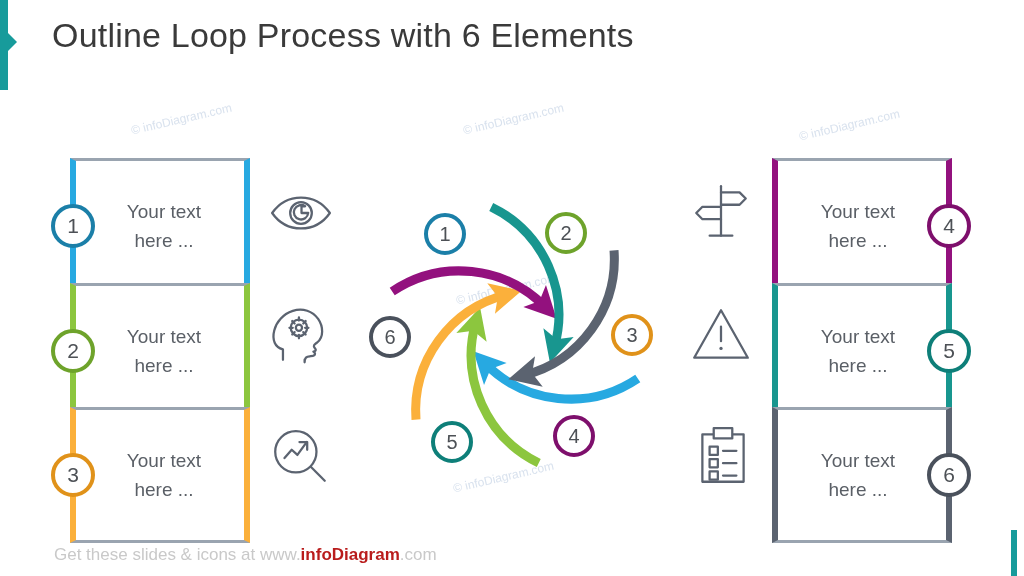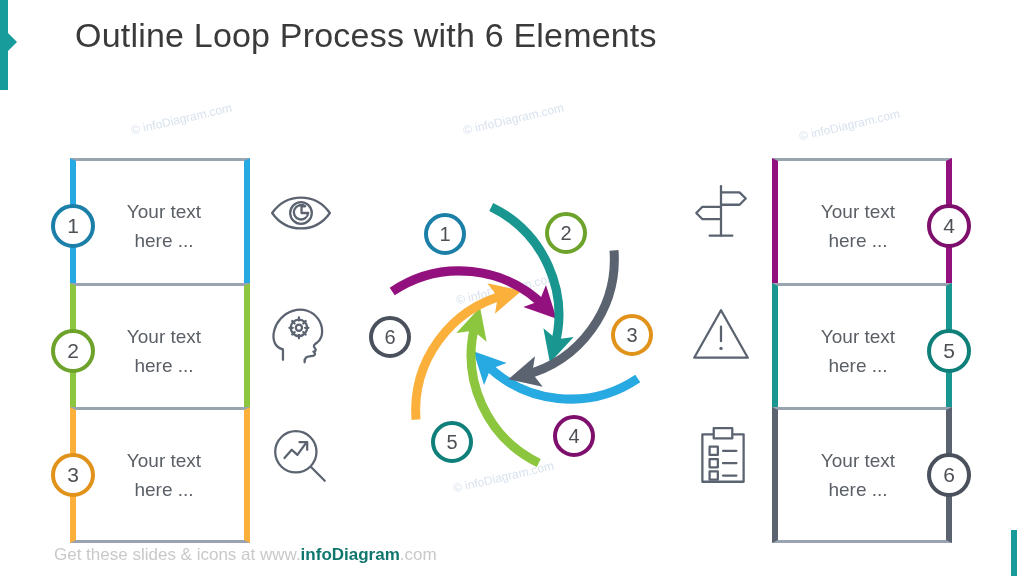--- a/index.html
+++ b/index.html
@@ -28,29 +28,28 @@
     position:absolute;right:7px;bottom:0;width:6px;height:46px;
     background:#179b9b;
   }
 
   
   #page-title{
     position:absolute;left:52px;top:16px;
     font-size:34px;color:#3a3a3a;
     font-weight:400;letter-spacing:.2px;
     white-space:nowrap;
-    margin-left:23px;
   }
 
   
   #footer{
     position:absolute;left:54px;top:545px;
     font-size:17px;color:#c9c9c9;white-space:nowrap;
   }
-  #footer b{color:#0f766e;font-weight:700;margin-top:28px;}
+  #footer b{color:#b91c1c;font-weight:700;margin-top:28px;}
 
   
   .tbox{
     position:absolute;
     width:180px;height:136px;
     background:#ffffff;
     border-top:3px solid #9aa4b0;
     border-bottom:3px solid #9aa4b0;
     box-sizing:border-box;
   }

